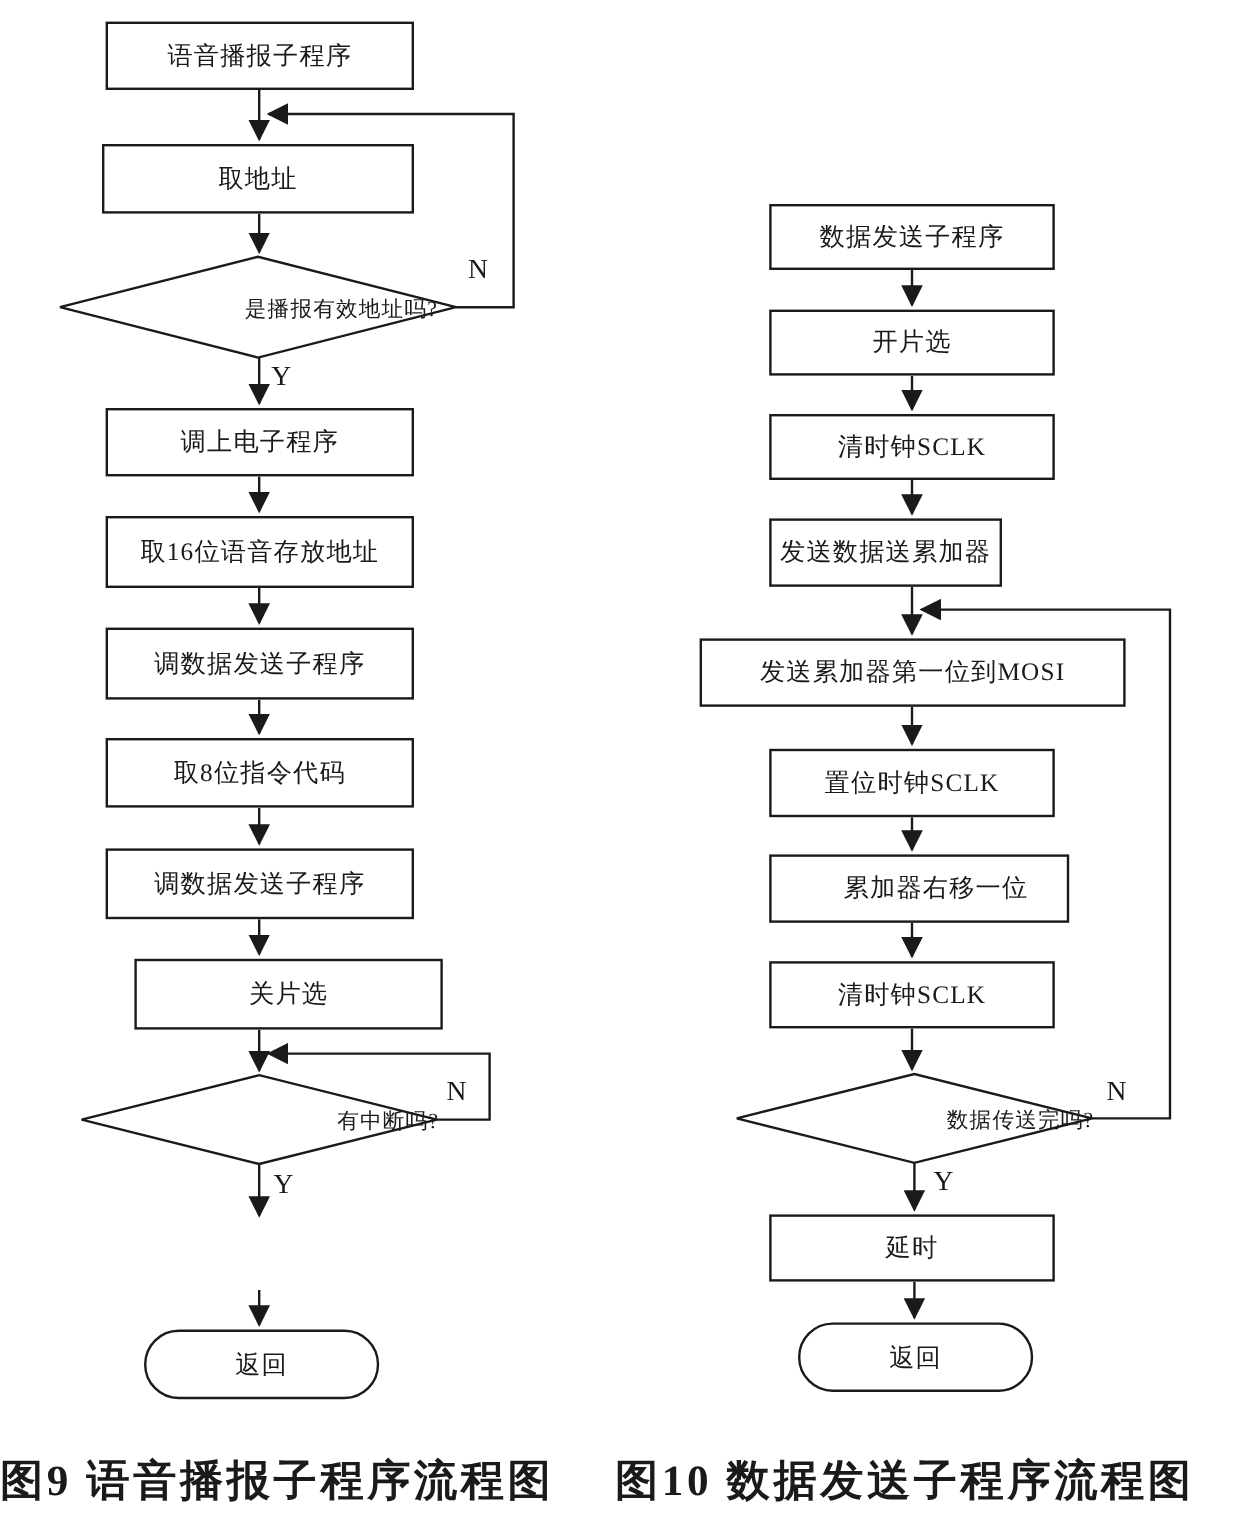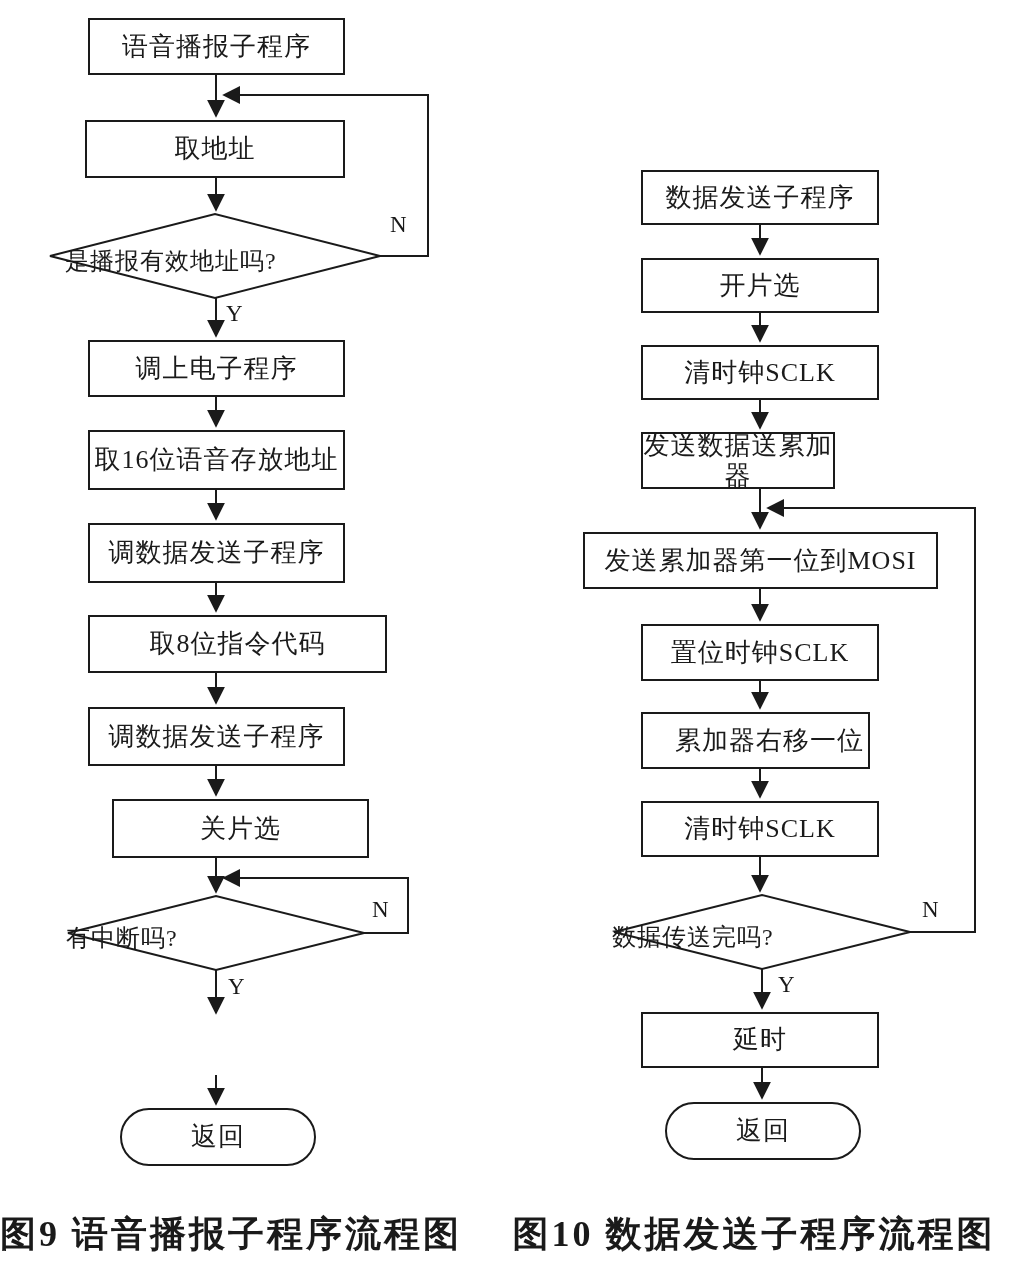--- a/index.html
+++ b/index.html
@@ -17,32 +17,32 @@
     left:0;top:0;width:1030px;height:1270px;
   }
   .node{
     position:absolute;
     box-sizing:border-box;
     border:2px solid #1a1a1a;
     background:#ffffff;
     display:flex;
     align-items:center;
     justify-content:center;
-    font-size:26px;
+    font-size:21px;
     letter-spacing:1px;
     text-align:center;
     line-height:1.15;
   }
   .stadium{
     border-radius:30px;
   }
   .dlabel{
     position:absolute;
-    text-align:left;
-    font-size:24px;
+    text-align:right;
+    font-size:18px;
     letter-spacing:1px;
     pointer-events:none;
   }
   .branch{
     position:absolute;
     font-size:23px;
     font-family:"Liberation Serif","DejaVu Serif",serif;
   }
   .caption{
     position:absolute;
@@ -107,21 +107,21 @@
   <div class="node" style="left:85px;  top:120px;  width:260px; height:58px;">取地址</div>
 
   <div class="dlabel" style="left:65px; top:245px; width:300px;">是播报有效地址吗?</div>
 
   <div class="node" style="left:88px;  top:340px;  width:257px; height:57px;">调上电子程序</div>
 
   <div class="node" style="left:88px;  top:430px;  width:257px; height:60px;">取16位语音存放地址</div>
 
   <div class="node" style="left:88px;  top:523px;  width:257px; height:60px;">调数据发送子程序</div>
 
-  <div class="node" style="left:88px;  top:615px;  width:299px; height:58px;">取8位指令代码</div>
+  <div class="node" style="left:88px;  top:615px;  width:257px; height:58px;">取8位指令代码</div>
 
   <div class="node" style="left:88px;  top:707px;  width:257px; height:59px;">调数据发送子程序</div>
 
   <div class="node" style="left:88px;  top:799px;  width:257px; height:59px;margin-left:24px;">关片选</div>
 
   <div class="dlabel" style="left:66px; top:922px; width:300px;">有中断吗?</div>
 
 
   <div class="node stadium" style="left:120px; top:1108px; width:196px; height:58px;">返回</div>
 
@@ -135,21 +135,21 @@
   <div class="node" style="left:641px; top:258px;  width:238px; height:55px;">开片选</div>
 
   <div class="node" style="left:641px; top:345px;  width:238px; height:55px;">清时钟SCLK</div>
 
   <div class="node" style="left:641px; top:432px;  width:194px; height:57px;">发送数据送累加器</div>
 
   <div class="node" style="left:583px; top:532px;  width:355px; height:57px;">发送累加器第一位到MOSI</div>
 
   <div class="node" style="left:641px; top:624px;  width:238px; height:57px;">置位时钟SCLK</div>
 
-  <div class="node" style="left:641px; top:712px;  width:229px; height:57px;padding-left:28px;">累加器右移一位</div>
+  <div class="node" style="left:641px; top:712px;  width:250px; height:57px;padding-left:28px;">累加器右移一位</div>
 
   <div class="node" style="left:641px; top:801px;  width:238px; height:56px;">清时钟SCLK</div>
 
   <div class="dlabel" style="left:612px; top:921px; width:300px;">数据传送完吗?</div>
 
   <div class="node" style="left:641px; top:1012px; width:238px; height:56px;">延时</div>
 
   <div class="node stadium" style="left:665px; top:1102px; width:196px; height:58px;">返回</div>
 
   <div class="branch" style="left:922px; top:897px;">N</div>

